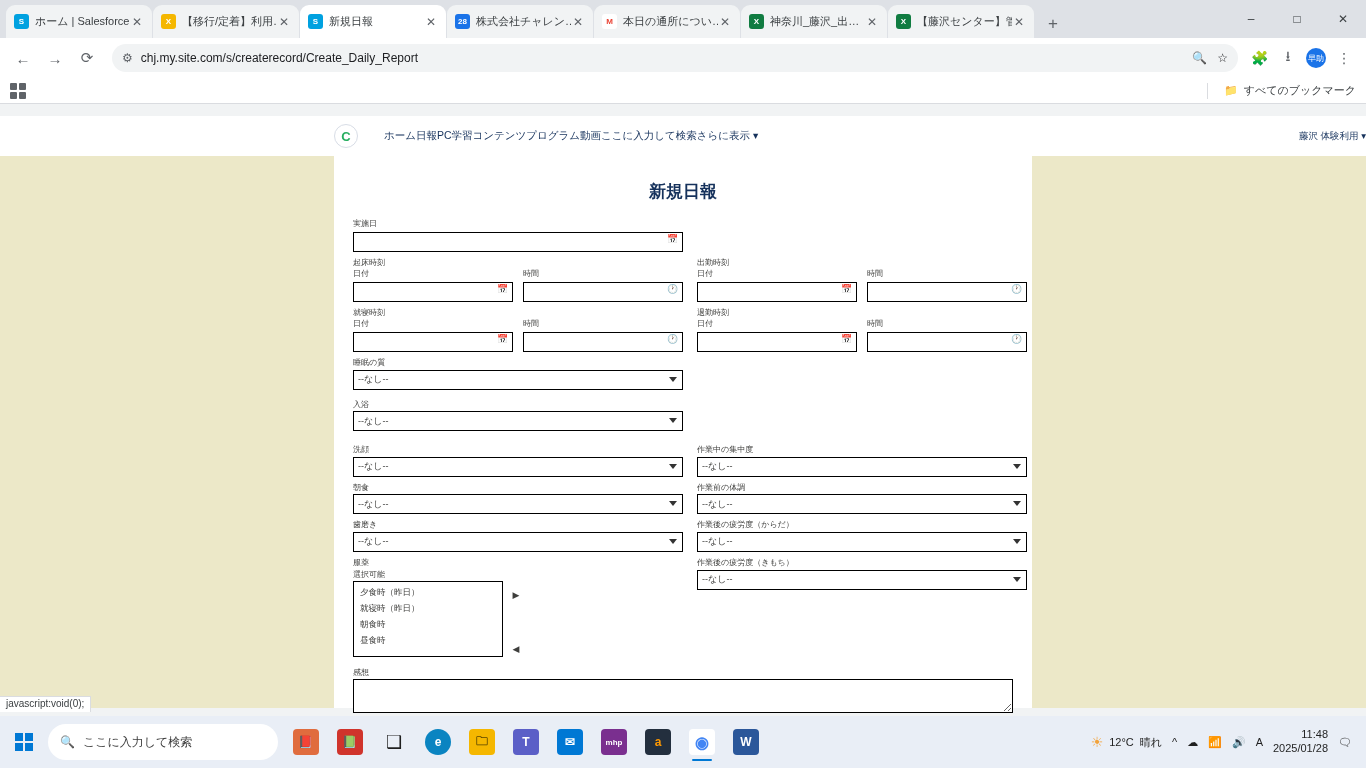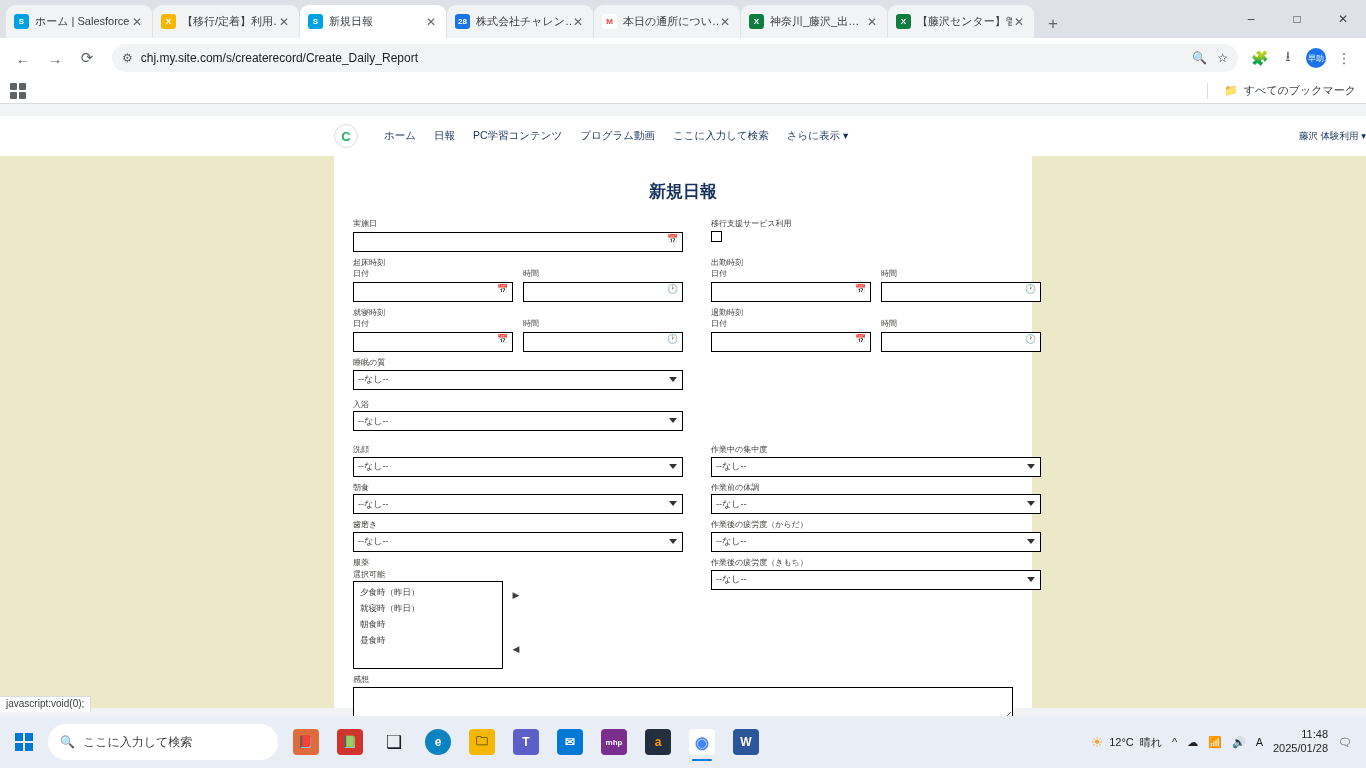--- a/index.html
+++ b/index.html
@@ -57,21 +57,21 @@
   .bm-grid { width:16px;height:16px; display:grid; grid-template-columns:repeat(2,1fr); grid-gap:2px; }
   .bm-grid i { background:#5f6368; border-radius:1px; display:block; }
   .bm-right { margin-left:auto; display:flex; align-items:center; gap:6px; }
   .bm-sep { width:1px; height:16px; background:#dadce0; margin-right:10px; }
 
   
   .page { position:absolute; top:116px; left:0; right:0; bottom:60px; background:#ece8c8; }
   .sfheader { background:#ffffff; height:40px; display:flex; align-items:center; padding:0 0 0 334px; }
   .sflogo { width:24px;height:24px;border-radius:50%; background:#fff; border:1px solid #d8dde6;
             display:flex; align-items:center; justify-content:center; color:#27ae60; font-size:13px; font-weight:bold; }
-  .sfnav { display:flex; align-items:flex-start; gap:18px; margin-left:26px; font-size:10.5px; color:#16325c; }
+  .sfnav { display:flex; align-items:flex-start; margin-left:26px; font-size:10.5px; color:#16325c; }
   .sfuser { margin-left:auto; font-size:9.5px; color:#16325c; }
 
   .card { position:absolute; left:334px; top:40px; width:698px; bottom:0; background:#ffffff; }
   .card-title { text-align:center; font-size:17px; font-weight:bold; color:#16325c; padding-top:24px; }
 
   .form { position:relative; padding:16px 19px 0 19px; }
   .lbl { font-size:8px; color:#3e3e3c; margin-bottom:2px; display:block; line-height:1.2; }
   .inp {
     width:100%; height:20px; border:1px solid #000; background:#fff;
     font-size:9px; padding:0 18px 0 4px; position:relative;
@@ -83,23 +83,23 @@
     font-size:9px; padding:0 18px 0 4px; display:flex; align-items:center; color:#3e3e3c;
     position:relative;
   }
   .sel .caret { position:absolute; right:5px; top:6px; width:0;height:0;
     border-left:4px solid transparent; border-right:4px solid transparent; border-top:5px solid #333; }
   .ta { width:100%; height:38px; border:1px solid #000; background:#fff; resize:none; }
   .grid2 { display:grid; grid-template-columns:1fr 1fr; column-gap:10px; }
   .row { margin-bottom:6px; }
   .cb { width:11px; height:11px; border:1px solid #000; background:#fff; display:block; }
 
-  .twocol { display:grid; grid-template-columns:330px 330px; column-gap:28px; }
-
-  .dualbox { border:1px solid #000; height:88px; background:#fff; font-size:8.5px; padding:3px 0; }
+  .twocol { display:grid; grid-template-columns:330px 330px; column-gap:14px; }
+
+  .dualbox { border:1px solid #000; height:76px; background:#fff; font-size:8.5px; padding:3px 0; }
   .dualbox div { padding:2px 6px; color:#3e3e3c; }
   .arrowcol { display:flex; flex-direction:column; align-items:center; justify-content:space-between;
               height:80px; padding:8px 0; font-size:9px; color:#3e3e3c; }
 
   .bigta { width:100%; height:34px; border:1px solid #000; background:#fff; }
 
   .statusbar {
     position:absolute; left:0; bottom:56px; height:16px; background:#ffffff;
     font-size:10px; color:#3c4043; padding:1px 6px; border-top:1px solid #dadce0;
     border-right:1px solid #dadce0;
@@ -233,24 +233,20 @@
 
     <div class="form">
 
       <div class="twocol row">
         <div>
           <span class="lbl">実施日</span>
           <div class="inpwrap">
             <input class="inp" value="" style="">
             <span class="ficon">📅</span>
           </div>
-        </div>
-        <div>
-          <span class="lbl">移行支援サービス利用</span>
-          <span class="cb"></span>
         </div>
       </div>
 
       <div class="twocol row">
         <div>
           <span class="lbl">起床時刻</span>
           <div class="grid2">
             <div>
               <span class="lbl">日付</span>
               <div class="inpwrap">

